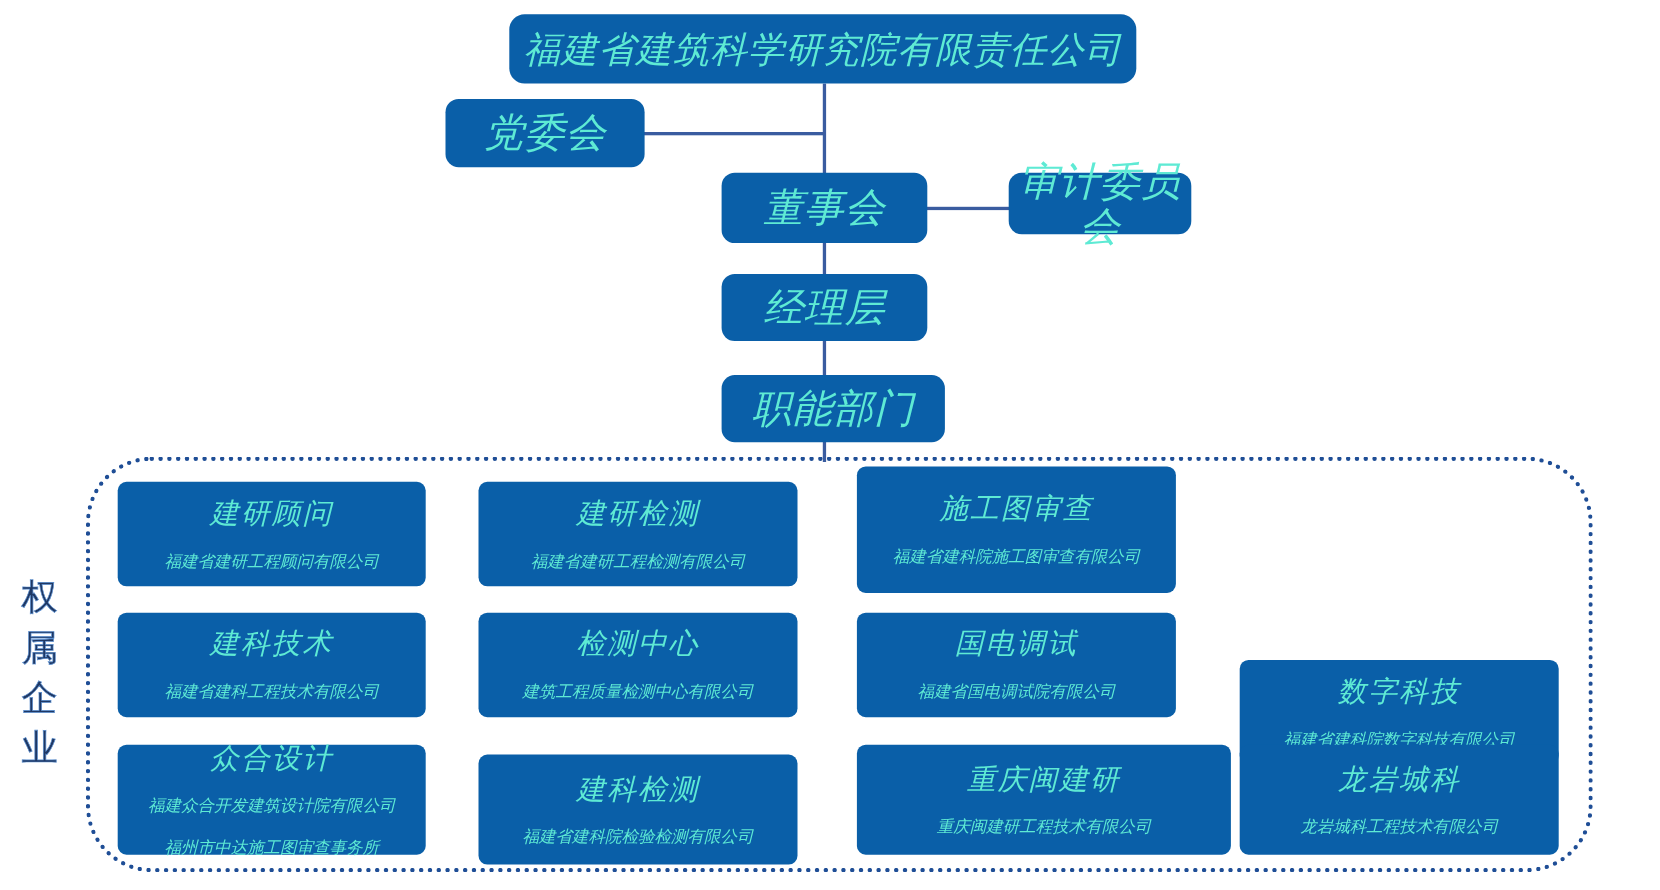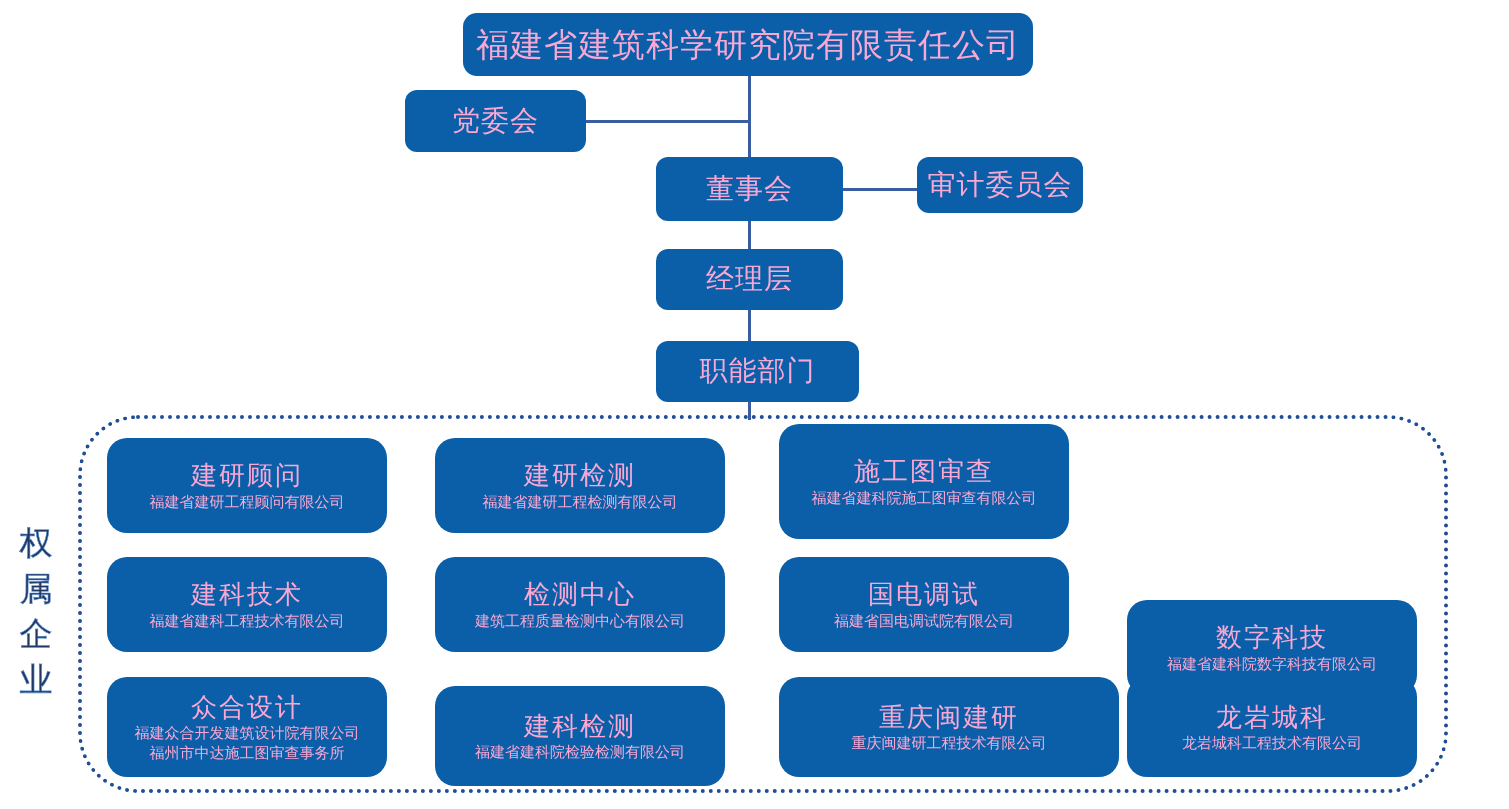--- a/index.html
+++ b/index.html
@@ -25,46 +25,47 @@
     position: absolute;
     background: #3a5ca0;
   }
   .v-line { width: 3px; }
   .h-line { height: 3px; }
 
   
   .box {
     position: absolute;
     background: #0a5fa8;
-    color: #f9a8d4;
+    color: #5eead4;
     border-radius: 12px;
     display: flex;
     flex-direction: column;
     align-items: center;
     justify-content: center;
     text-align: center;
     box-sizing: border-box;
     line-height: 1.15;
+    font-style: italic;
   }
 
   .box-top {
     font-size: 33px;
     letter-spacing: 1px;
     border-radius: 14px;
   }
   .box-mid {
-    font-size: 28px;
+    font-size: 36px;
     letter-spacing: 1px;
   }
 
   
   .unit-box {
-    border-radius: 20px;
+    border-radius: 8px;
     padding: 6px 8px;
-    gap: 0;
+    gap: 18px;
   }
   .unit-title {
     font-size: 26px;
     letter-spacing: 2px;
     line-height: 1.25;
   }
   .unit-sub {
     font-size: 15px;
     line-height: 1.35;
     letter-spacing: 0px;

